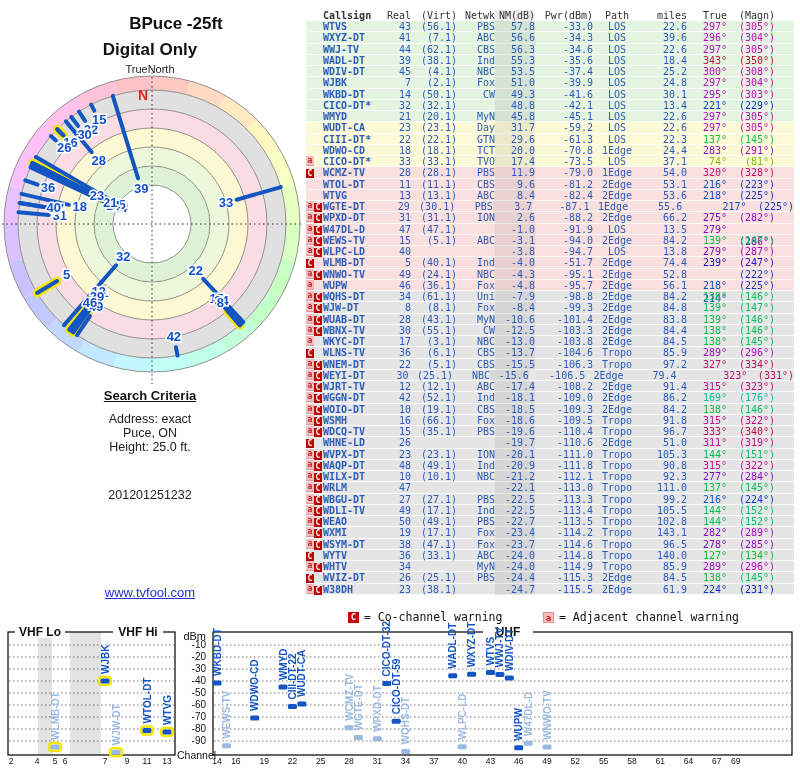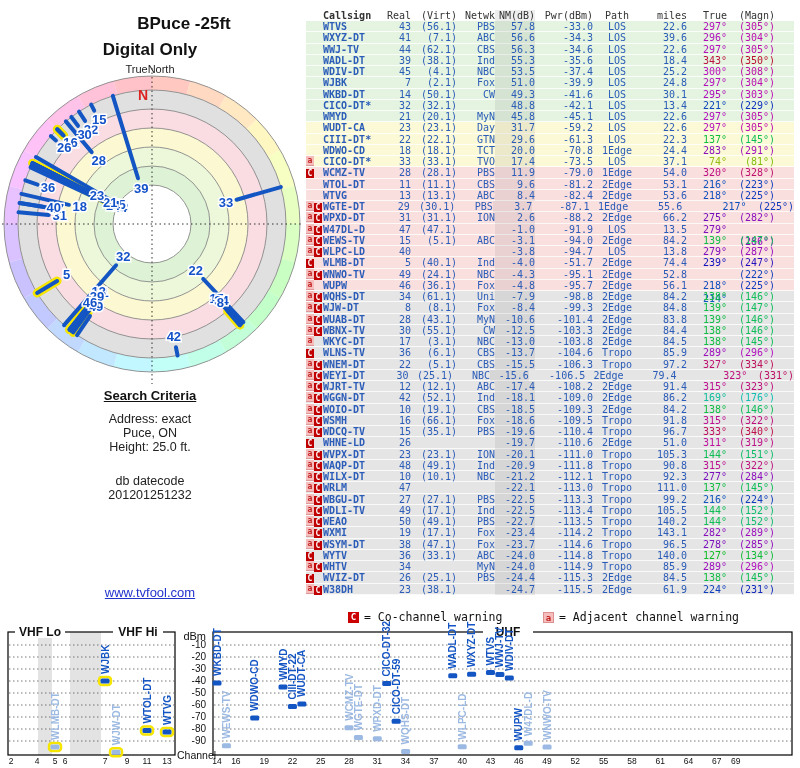--- a/index.html
+++ b/index.html
@@ -39,21 +39,21 @@
   .legC{display:inline-block;width:11px;height:11px;background:#cc0000;color:#fff;
         font:bold 9px/11px "DejaVu Sans Mono",monospace;text-align:center;}
   .legA{display:inline-block;width:11px;height:11px;background:#f6bdbd;color:#c22222;border:1px solid #dd9090;
         font:bold 9px/10px "DejaVu Sans Mono",monospace;text-align:center;box-sizing:border-box;}
 </style>
 </head>
 <body>
 
 <div id="root">
 
-  <div class="abs title-line" style="left:16px;top:14px;padding-left:18px;">BPuce -25ft</div>
+  <div class="abs title-line" style="left:8px;top:14px;padding-left:18px;">BPuce -25ft</div>
   <div class="abs title-line" style="left:0;top:40px;">Digital Only</div>
   <div class="abs tn-label" style="left:0;top:63px;">TrueNorth</div>
 
   <svg id="polar" class="abs" style="left:2px;top:66px;" width="300" height="320">
       <path d="M150,10 A148,148 0 0 1 188.30521867517308,15.042977709217894 L184.6817520437378,28.565939277264846 A134,134 0 0 0 150,24 Z" fill="hsl(7.5,100%,88%)" stroke="none"></path>
       <path d="M188.30521867517308,15.042977709217894 A148,148 0 0 1 224,29.828240239903067 L217,41.95259589288521 A134,134 0 0 0 184.6817520437378,28.565939277264846 Z" fill="hsl(22.5,100%,88%)" stroke="none"></path>
       <path d="M224,29.828240239903067 A148,148 0 0 1 254.65180361560903,53.34819638439096 L244.75230867899737,63.24769132100262 A134,134 0 0 0 217,41.95259589288521 Z" fill="hsl(37.5,100%,88%)" stroke="none"></path>
       <path d="M254.65180361560903,53.34819638439096 A148,148 0 0 1 278.1717597600969,83.99999999999999 L266.04740410711474,90.99999999999999 A134,134 0 0 0 244.75230867899737,63.24769132100262 Z" fill="hsl(52.5,100%,88%)" stroke="none"></path>
       <path d="M278.1717597600969,83.99999999999999 A148,148 0 0 1 292.9570222907821,119.69478132482693 L279.4340607227351,123.31824795626221 A134,134 0 0 0 266.04740410711474,90.99999999999999 Z" fill="hsl(67.5,100%,88%)" stroke="none"></path>
       <path d="M292.9570222907821,119.69478132482693 A148,148 0 0 1 298,158 L284,158 A134,134 0 0 0 279.4340607227351,123.31824795626221 Z" fill="hsl(82.5,100%,88%)" stroke="none"></path>
@@ -164,21 +164,20 @@
       <text x="171.87167190403184" y="274.51999752987194" fill="#1352c8" font-size="13" font-weight="bold" text-anchor="middle" font-family="&quot;Liberation Sans&quot;,sans-serif" stroke="#ffffff" stroke-width="3" paint-order="stroke">42</text>
       <text x="68.57241150568191" y="80.57241150568196" fill="#1352c8" font-size="13" font-weight="bold" text-anchor="middle" font-family="&quot;Liberation Sans&quot;,sans-serif" stroke="#ffffff" stroke-width="3" paint-order="stroke">16</text>
       <text x="97.23904008226882" y="58.45078578492465" fill="#1352c8" font-size="13" font-weight="bold" text-anchor="middle" font-family="&quot;Liberation Sans&quot;,sans-serif" stroke="#ffffff" stroke-width="3" paint-order="stroke">15</text>
       <text x="62.21067220932669" y="85.68590162976624" fill="#1352c8" font-size="13" font-weight="bold" text-anchor="middle" font-family="&quot;Liberation Sans&quot;,sans-serif" stroke="#ffffff" stroke-width="3" paint-order="stroke">26</text>
     </svg>
 
   <div class="abs sc-head" style="left:0;top:388px;">Search Criteria</div>
   <div class="abs sc-line" style="left:0;top:426px;">Puce, ON</div>
   <div class="abs sc-line" style="left:0;top:412px;">Address: exact</div>
   <div class="abs sc-line" style="left:0;top:440px;">Height: 25.0 ft.</div>
-  <div class="abs sc-line" style="left:0;top:474px;">db datecode</div>
   <div class="abs sc-line" style="left:0;top:488px;">201201251232</div>
   <div class="abs site-link" style="left:0;top:585px;">www.tvfool.com</div>
 
   <div id="tbl" class="abs" style="left:306px;top:10px;width:488px;">
     <div class="hline">
       <span class="c-warn"></span>
       <span class="c-call">Callsign</span>
       <span class="c-real">Real</span>
       <span class="c-virt">(Virt)</span>
       <span class="c-net">Netwk</span>
@@ -764,21 +763,21 @@
         </div>
         <div class="trow band-x">
           <span class="c-warn"><i class="wbox wa" style="font-style: normal;">a</i><i class="wbox wc" style="font-style: normal;">C</i></span>
           <span class="c-call">WEAO</span>
           <span class="c-real">50</span>
           <span class="c-virt">(49.1)</span>
           <span class="c-net">PBS</span>
           <span class="c-nm">-22.7</span>
           <span class="c-pwr">-113.5</span>
           <span class="c-path">Tropo</span>
-          <span class="c-mi">140.2</span>
+          <span class="c-mi">102.8</span>
           <span class="c-true" style="color: rgb(15, 189, 85);">144°</span>
           <span class="c-magn" style="color: rgb(15, 189, 108);">(152°)</span>
         </div>
         <div class="trow band-x">
           <span class="c-warn"><i class="wbox wa" style="font-style: normal;">a</i><i class="wbox wc" style="font-style: normal;">C</i></span>
           <span class="c-call">WXMI</span>
           <span class="c-real">19</span>
           <span class="c-virt">(17.1)</span>
           <span class="c-net">Fox</span>
           <span class="c-nm">-23.4</span>

